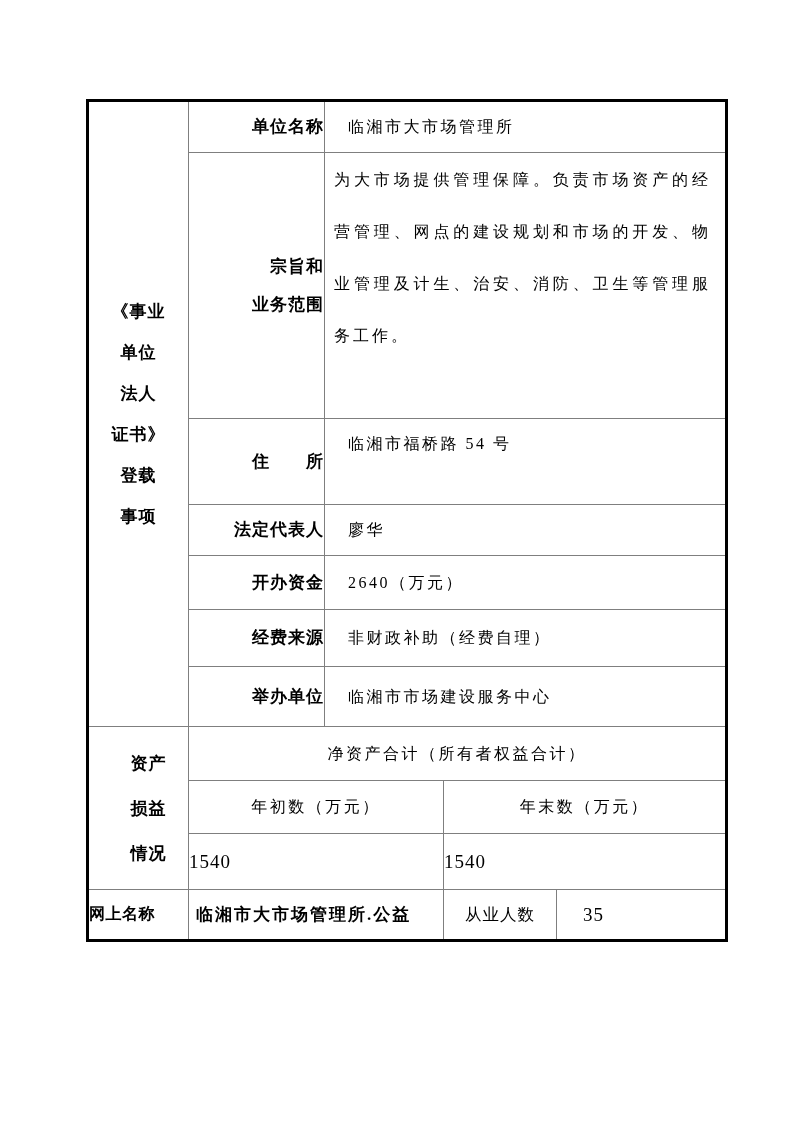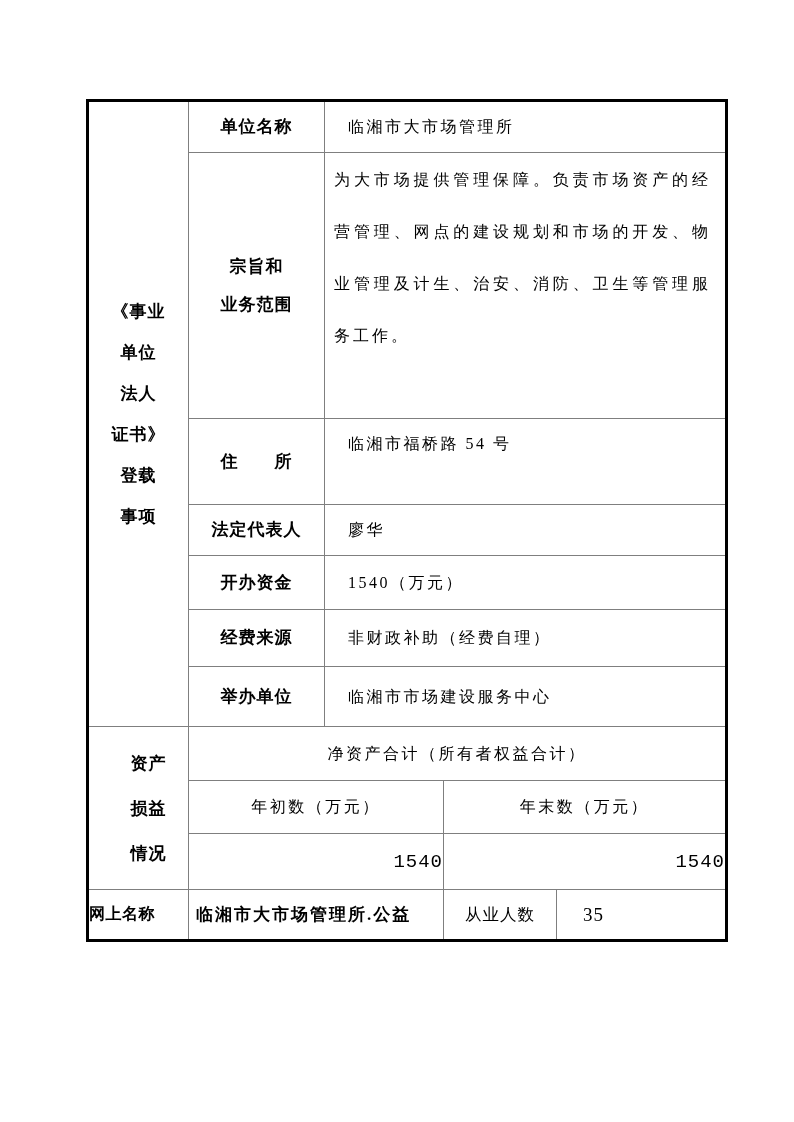--- a/index.html
+++ b/index.html
@@ -31,21 +31,21 @@
   td {
     border: 1px solid #7f7f7f;
     padding: 0;
     overflow: hidden;
     vertical-align: middle;
   }
   
   .lbl {
     font-weight: bold;
     font-size: 17px;
-    text-align: center;
+    text-align: right;
     letter-spacing: 1px;
     line-height: 26px;
   }
   .lbl .line { display: block; line-height: 38px; }
   
   .biglbl {
     font-weight: bold;
     font-size: 17px;
     text-align: center;
   }
@@ -68,23 +68,22 @@
     font-size: 16px;
     letter-spacing: 3px;
     line-height: 52px;
     padding: 1px 14px 0 9px;
     text-align: justify;
   }
   .centered { text-align: center; padding-left: 0; padding-right: 0; }
   .num {
     font-size: 19px;
     letter-spacing: 1px;
-    text-align: right;
+    text-align: left;
     line-height: 24px;
-    font-family: Liberation Mono, monospace;
   }
   .num-left {
     font-size: 19px;
     letter-spacing: 1px;
     text-align: left;
     padding-left: 26px;
   }
   .online-lbl {
     font-weight: bold;
     font-size: 16px;
@@ -146,21 +145,21 @@
       <td class="val val-top" colspan="3">临湘市福桥路 54 号</td>
     </tr>
 
     <tr style="height:51px">
       <td class="lbl">法定代表人</td>
       <td class="val" colspan="3">廖华</td>
     </tr>
 
     <tr style="height:54px">
       <td class="lbl">开办资金</td>
-      <td class="val" colspan="3">1540（万元）</td>
+      <td class="val" colspan="3">2640（万元）</td>
     </tr>
 
     <tr style="height:57px">
       <td class="lbl">经费来源</td>
       <td class="val" colspan="3">非财政补助（经费自理）</td>
     </tr>
 
     <tr style="height:60px">
       <td class="lbl">举办单位</td>
       <td class="val" colspan="3">临湘市市场建设服务中心</td>

